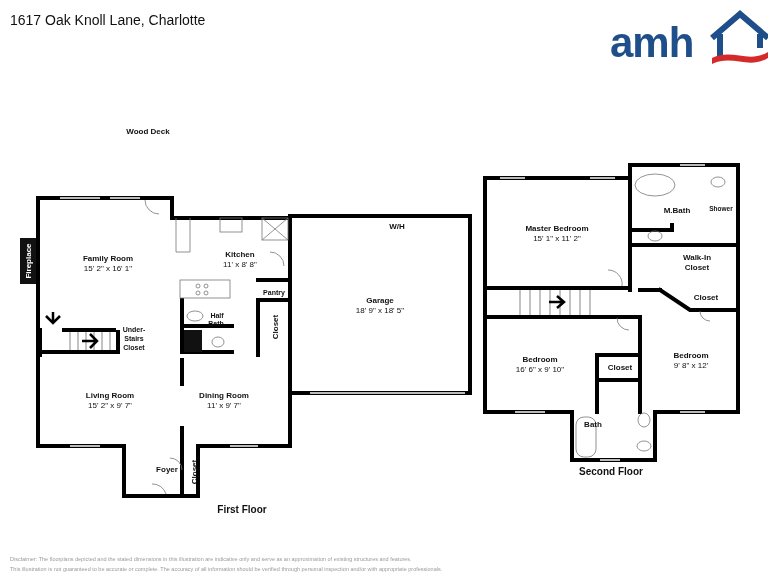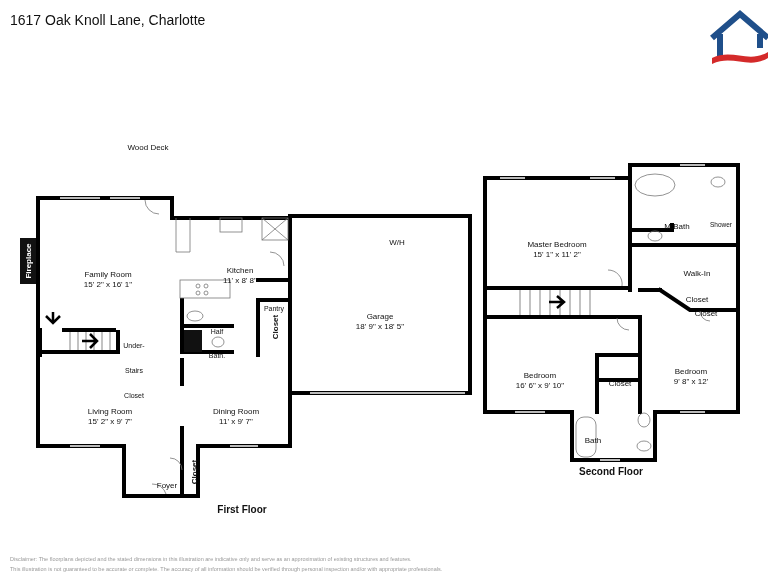--- a/index.html
+++ b/index.html
@@ -3,31 +3,32 @@
 <meta charset="utf-8">
 <style>
   html,body{margin:0;padding:0;background:#fff;}
   body{width:784px;height:588px;position:relative;overflow:hidden;font-family:"Liberation Sans",sans-serif;color:#111;}
   .abs{position:absolute;}
   #address{left:10px;top:12px;font-size:14px;color:#111;}
   #logo{left:608px;top:8px;width:160px;height:60px;}
   .logo-text{position:absolute;left:2px;top:14px;font-size:42px;font-weight:bold;color:#1f4f8a;letter-spacing:-1px;font-family:"Liberation Sans",sans-serif;line-height:1;}
   svg.plan{position:absolute;left:0;top:0;}
   .lbl{position:absolute;text-align:center;font-size:8px;line-height:10px;white-space:nowrap;transform:translateX(-50%);}
-  .lbl b{font-weight:normal;display:block;margin-top:16px;}
+  .lbl b{font-weight:bold;display:block;}
   .vert{position:absolute;font-size:8px;font-weight:bold;white-space:nowrap;transform-origin:center;transform:translate(-50%,-50%) rotate(-90deg);}
   .floor-title{position:absolute;font-size:10px;transform:translateX(-50%);white-space:nowrap;font-weight:bold;}
   .disc{position:absolute;left:10px;font-size:5.5px;color:#9a9a9a;white-space:nowrap;}
 </style>
 </head>
 <body>
 
 <div id="address" class="abs">1617 Oak Knoll Lane, Charlotte</div>
 
 <div id="logo" class="abs">
+  <span class="logo-text">amh</span>
   <svg width="160" height="60" style="position:absolute;left:0;top:0;">
     <polyline points="104,30 132,6 160,30" fill="none" stroke="#1f4f8a" stroke-width="6"></polyline>
     <polyline points="112,26 112,48" fill="none" stroke="#1f4f8a" stroke-width="6"></polyline>
     <polyline points="152,26 152,40" fill="none" stroke="#1f4f8a" stroke-width="6"></polyline>
     <path d="M104,50 C125,40 140,56 160,44 L160,50 C140,62 125,46 104,56 Z" fill="#d42a2a"></path>
   </svg>
 </div>
 
 <svg class="plan" width="784" height="588">
   <g stroke="#000" stroke-width="4" fill="none" stroke-linecap="square">
@@ -152,21 +153,21 @@
 </div>
 <div class="vert" style="left:275px;top:327px;">Closet</div>
 <div class="lbl" style="left:134px;top:325px;font-size:7px;line-height:9px;">
   <b>Under-</b>
     <b>Stairs</b>
     <b>Closet</b>
 </div>
 <div class="lbl" style="left:110px;top:391px;">
   <b>Living Room</b><span>15' 2" x 9' 7"</span>
 </div>
-<div class="lbl" style="left:236px;top:391px;">
+<div class="lbl" style="left:224px;top:391px;">
   <b>Dining Room</b><span>11' x 9' 7"</span>
 </div>
 <div class="lbl" style="left:167px;top:465px;">
     <b>Foyer</b>
   </div>
 <div class="vert" style="left:194px;top:472px;">Closet</div>
 <div class="lbl" style="left:380px;top:296px;">
   <b>Garage</b><span>18' 9" x 18' 5"</span>
 </div>
 <div class="lbl" style="left:397px;top:222px;">

